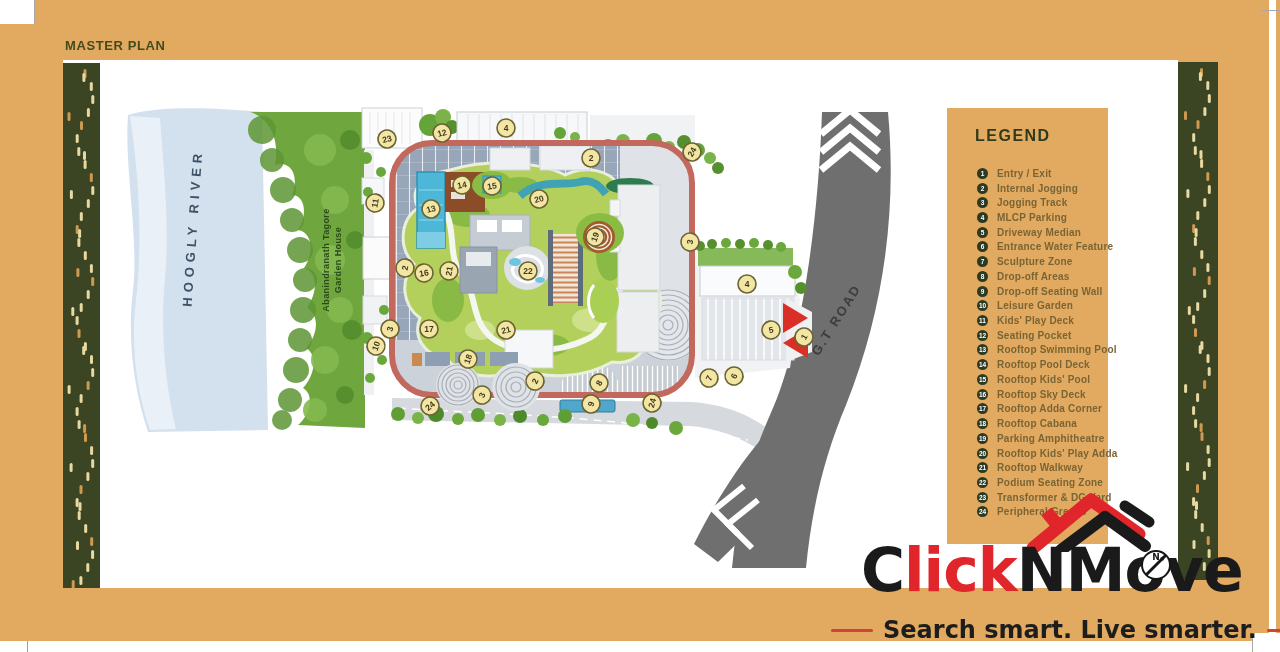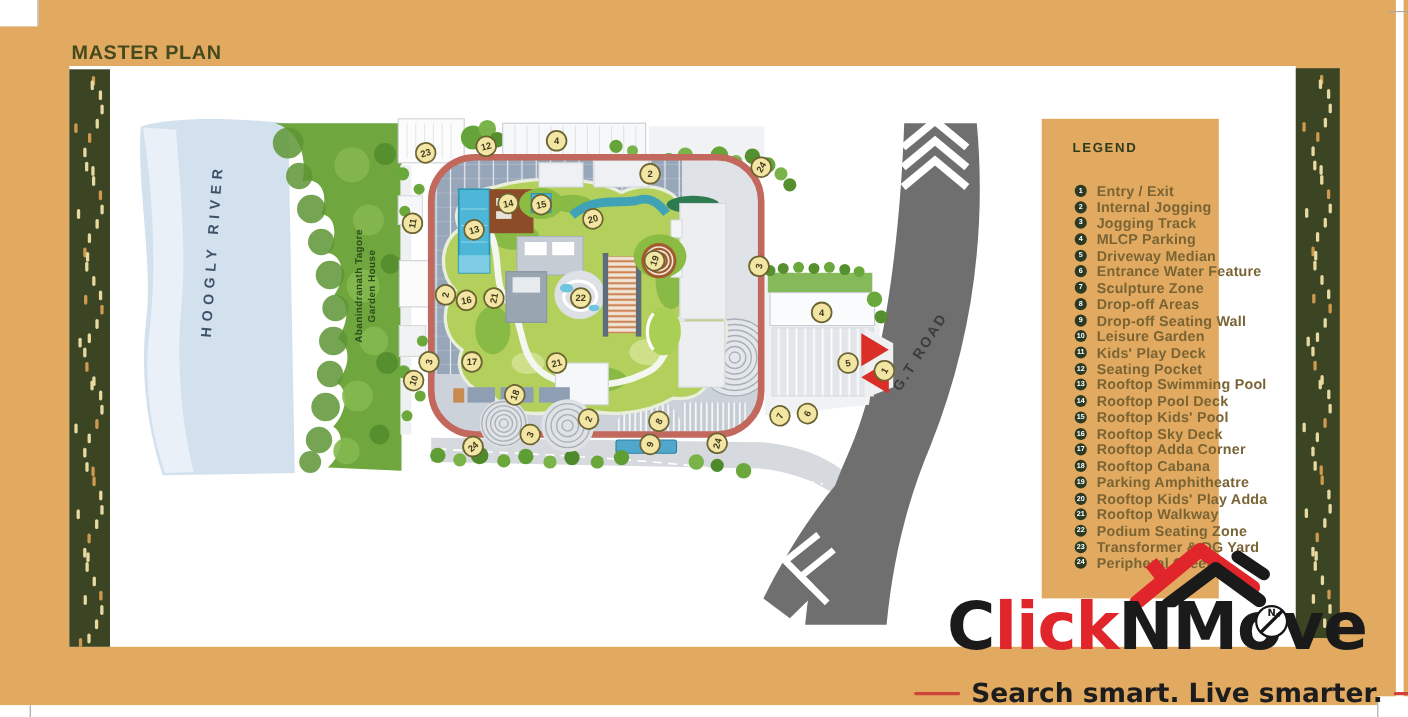--- a/index.html
+++ b/index.html
@@ -3,47 +3,47 @@
 <meta charset="utf-8">
 <style>
   html,body{margin:0;padding:0;}
   body{font-family:"Liberation Sans", sans-serif; background:#fff;}
   #canvas{position:relative;width:1280px;height:652px;background:var(--background,#e2aa60);overflow:hidden;}
 
   
   #white-panel{position:absolute;left:63px;top:60px;width:1115px;height:528px;background:#ffffff;z-index:0;}
 
   
-  #master-title{position:absolute;left:65px;top:38px;font-size:18px;font-weight:bold;
+  #master-title{position:absolute;left:65px;top:38px;font-size:13px;font-weight:bold;
     color:var(--heading,#454a1e);letter-spacing:.6px;z-index:2;}
 
   
   .strip{position:absolute;background:var(--strip-green,#3b4523);z-index:2;}
   #strip-left{left:63px;top:63px;width:37px;height:525px;}
   #strip-right{left:1178px;top:62px;width:40px;height:518px;}
   .strip svg{display:block;}
 
   
   #siteplan{position:absolute;left:63px;top:60px;z-index:1;}
   .river-text{fill:#3d5166;font-size:13px;font-weight:bold;letter-spacing:5px;}
   .garden-text{fill:#2b4a1b;font-size:9px;font-weight:bold;letter-spacing:.4px;}
   .road-text{fill:#3d3d3d;font-size:13px;font-weight:bold;letter-spacing:2.2px;}
   #markers text{font-family:"Liberation Sans",sans-serif;font-size:8.5px;font-weight:bold;fill:#3f3a1c;}
 
   
   #legend{position:absolute;left:947px;top:108px;width:161px;height:436px;
     background:var(--background,#e2aa60);z-index:3;}
-  #legend-title{position:absolute;left:28px;top:19px;font-size:12px;font-weight:bold;
+  #legend-title{position:absolute;left:28px;top:19px;font-size:16px;font-weight:bold;
     color:#303b1b;letter-spacing:1.5px;}
   #legend-items{position:absolute;left:30px;top:58px;right:4px;}
   .lg-row{display:flex;align-items:center;height:14.72px;}
   .lg-num{width:11px;height:11px;border-radius:50%;background:var(--legend-badge,#2c3a24);
     color:#fff;font-size:6.5px;font-weight:bold;display:flex;align-items:center;
     justify-content:center;flex:none;}
-  .lg-label{margin-left:9px;font-size:13px;font-weight:bold;color:var(--legend-text,#7a6434);
+  .lg-label{margin-left:9px;font-size:10px;font-weight:bold;color:var(--legend-text,#7a6434);
     white-space:nowrap;letter-spacing:.2px;}
 
   
   #logo{position:absolute;left:855px;top:490px;width:430px;height:162px;z-index:6;}
   #roof-svg{position:absolute;left:170px;top:0px;}
   #logo-text{position:absolute;left:6px;top:50px;font-family:"DejaVu Sans",sans-serif;
     font-size:60px;font-weight:bold;letter-spacing:-1px;line-height:1;color:var(--logo-black,#1a1a1a);
     white-space:nowrap;}
   #logo-text .red{color:var(--logo-red,#e0252b);}
   #compass{position:absolute;left:283px;top:57px;}

